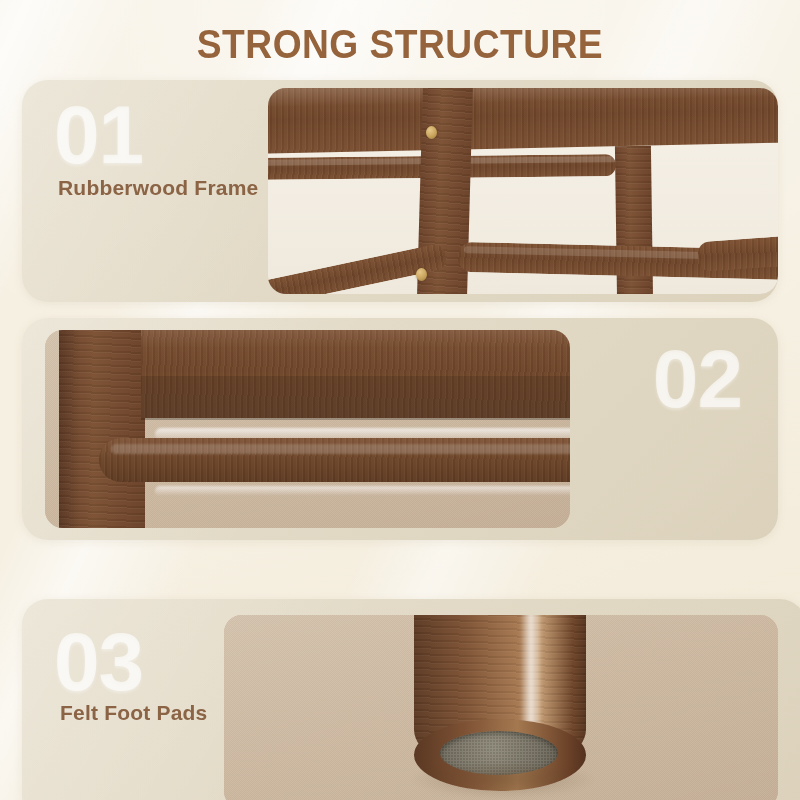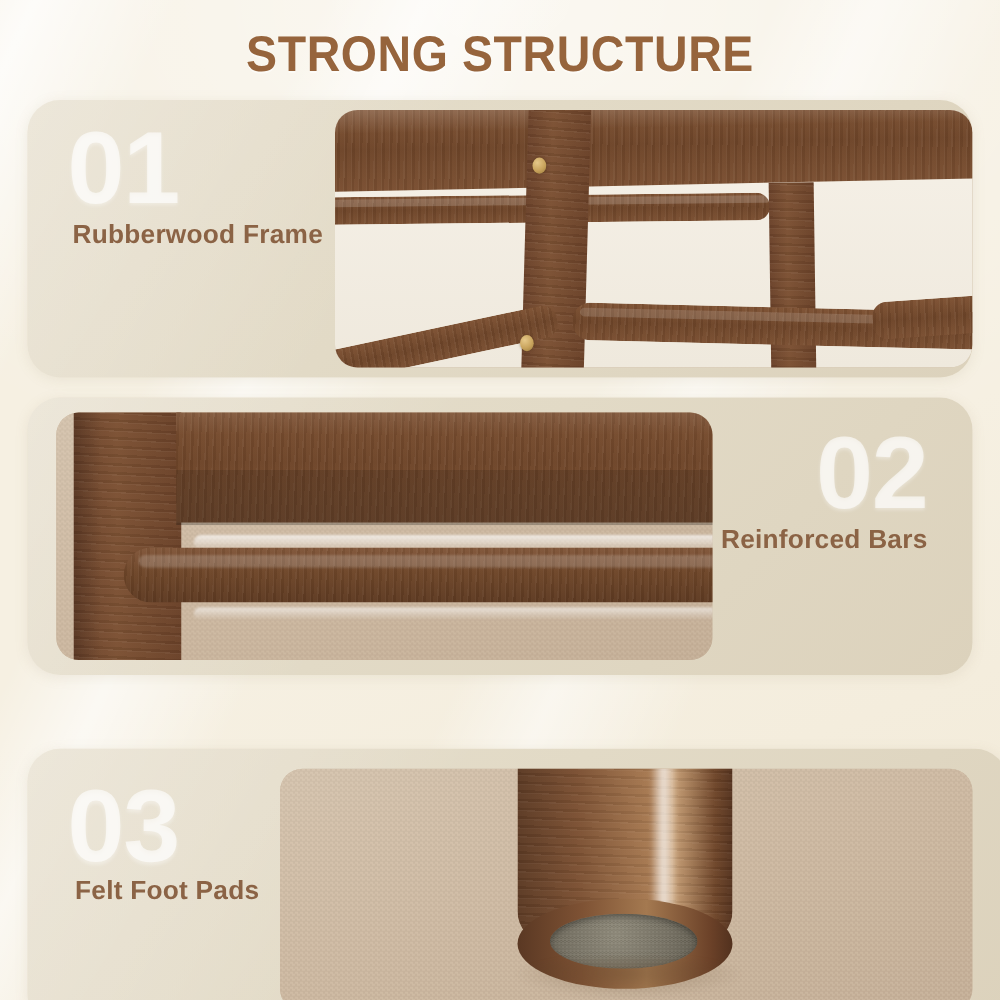--- a/index.html
+++ b/index.html
@@ -193,21 +193,20 @@
 
       <div class="screw" style="left:158px; top:38px; width:11px; height:13px;"></div>
       <div class="screw" style="left:148px; top:180px; width:11px; height:13px;"></div>
     </div>
   </div>
 
   <div class="card" id="card2">
     <div class="card-sheen"></div>
 
     <div class="num">02</div>
-    <div class="label">Reinforced Bars</div>
 
     <div class="photo" id="photo2">
       <div class="carpet"></div>
 
       <div class="wood-v" style="left:14px; top:-10px; width:86px; height:220px;"></div>
       <div class="hl" style="left:14px; top:-10px; width:22px; height:220px; background:linear-gradient(90deg,rgba(0,0,0,0.16),rgba(0,0,0,0));"></div>
 
       <div class="wood" style="left:96px; top:-8px; width:460px; height:96px;"></div>
       <div class="hl" style="left:96px; top:46px; width:460px; height:44px; background:linear-gradient(180deg,rgba(0,0,0,0.12),rgba(0,0,0,0.24));"></div>
       <div class="hl" style="left:96px; top:-8px; width:460px; height:26px; background:linear-gradient(180deg,rgba(255,255,255,0.10),rgba(255,255,255,0));"></div>

